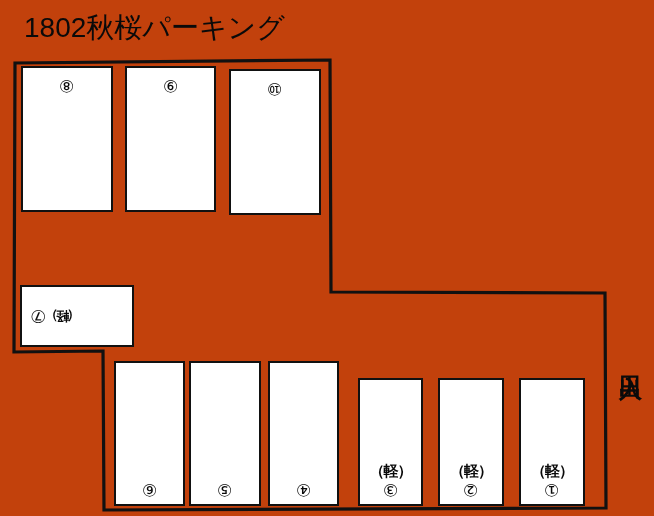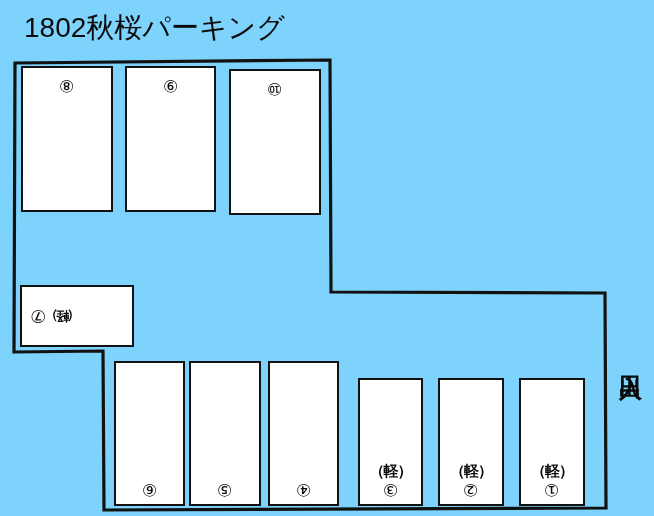--- a/index.html
+++ b/index.html
@@ -11,21 +11,21 @@
     width: 654px;
     height: 516px;
     overflow: hidden;
     font-family: "Liberation Sans", "DejaVu Sans", sans-serif;
     color: #111111;
   }
   #canvas {
     position: relative;
     width: 654px;
     height: 516px;
-    background: #7dd3fc;
+    background: #c2410c;
   }
   #title {
     position: absolute;
     left: 24px;
     top: 11px;
     font-size: 28px;
     line-height: 34px;
     letter-spacing: 0px;
     white-space: nowrap;
     color: #0a0a0a;

